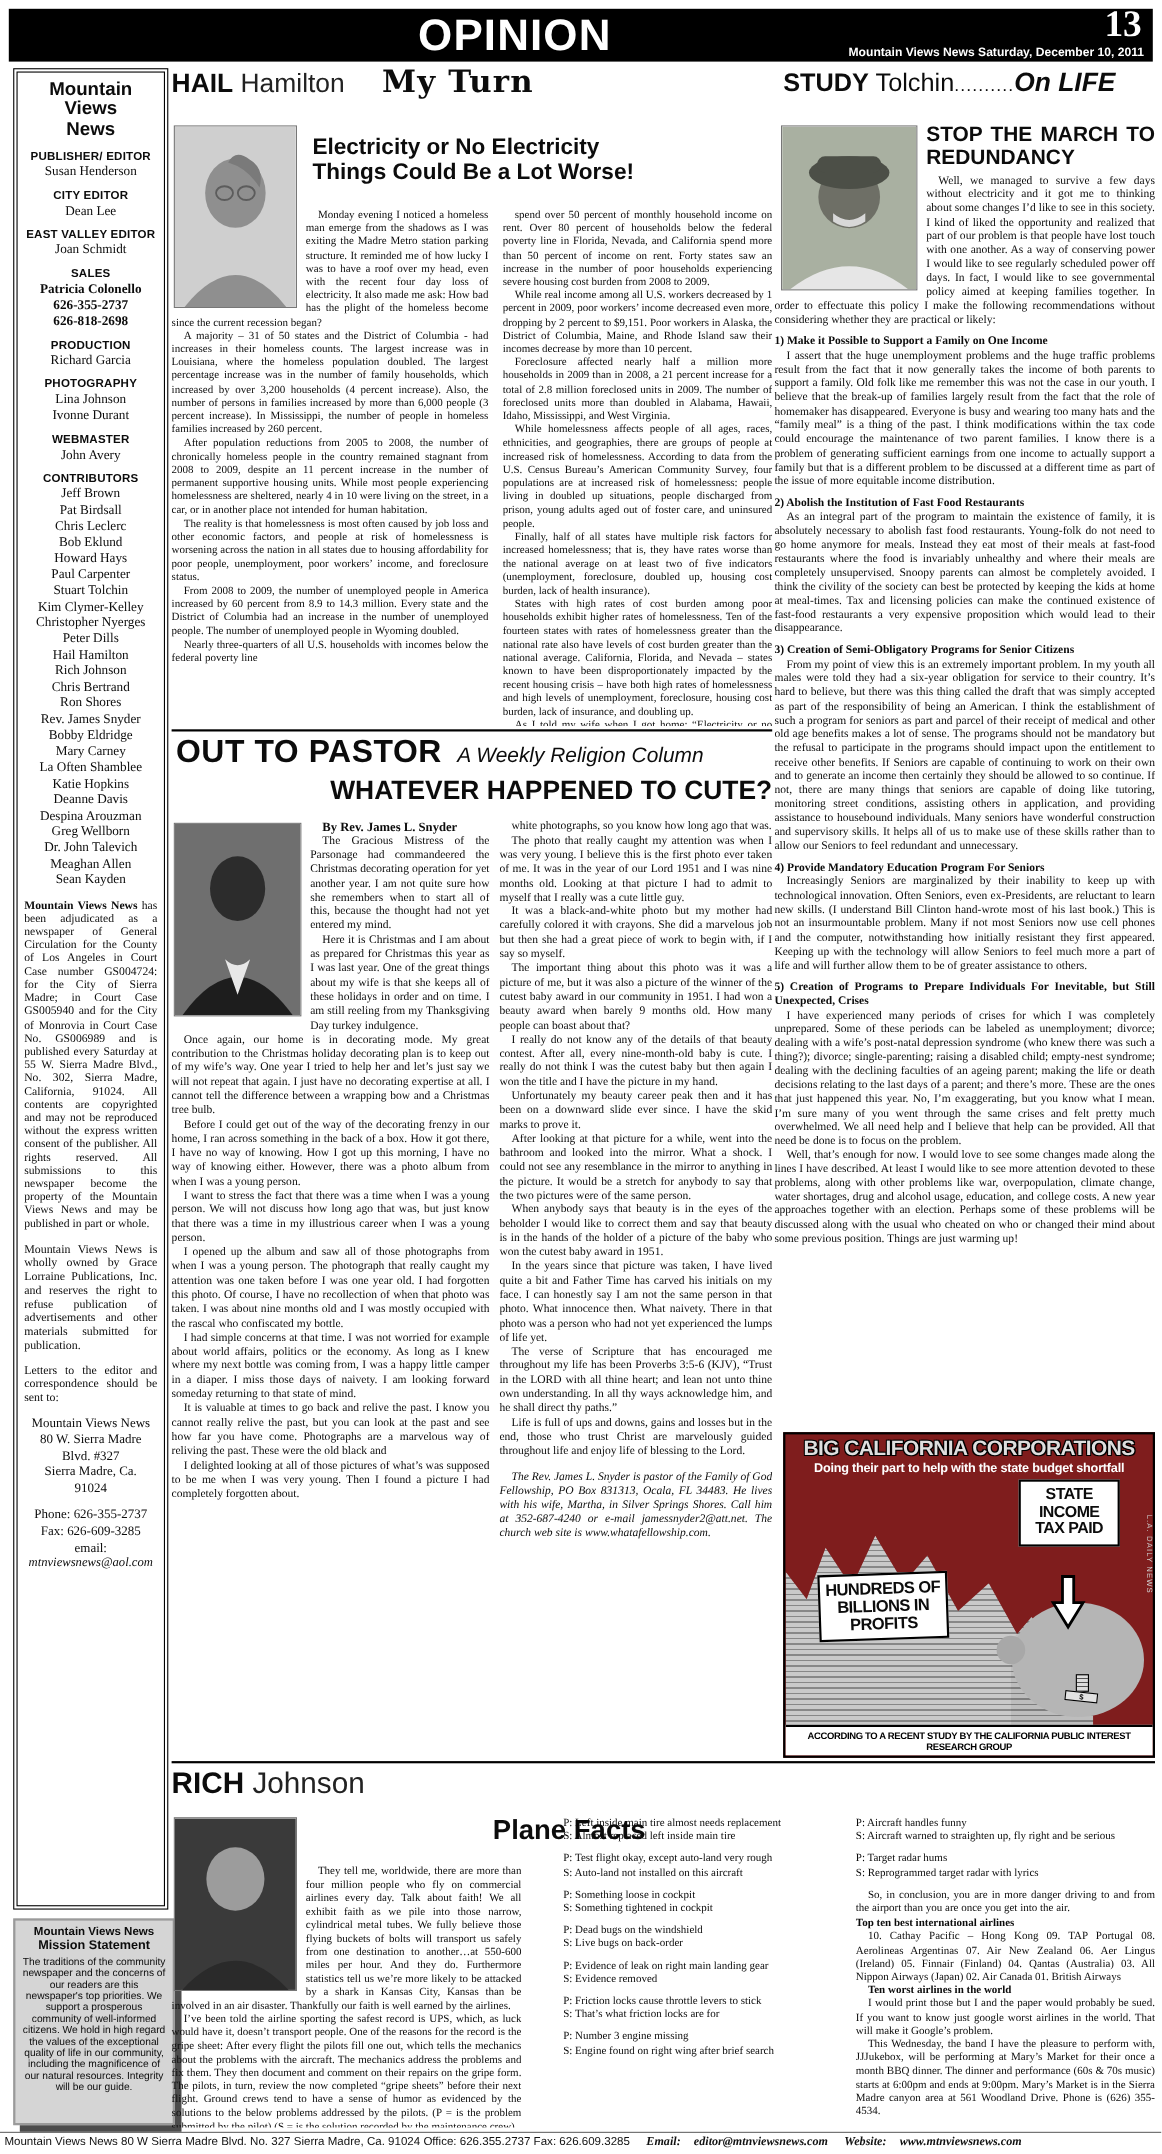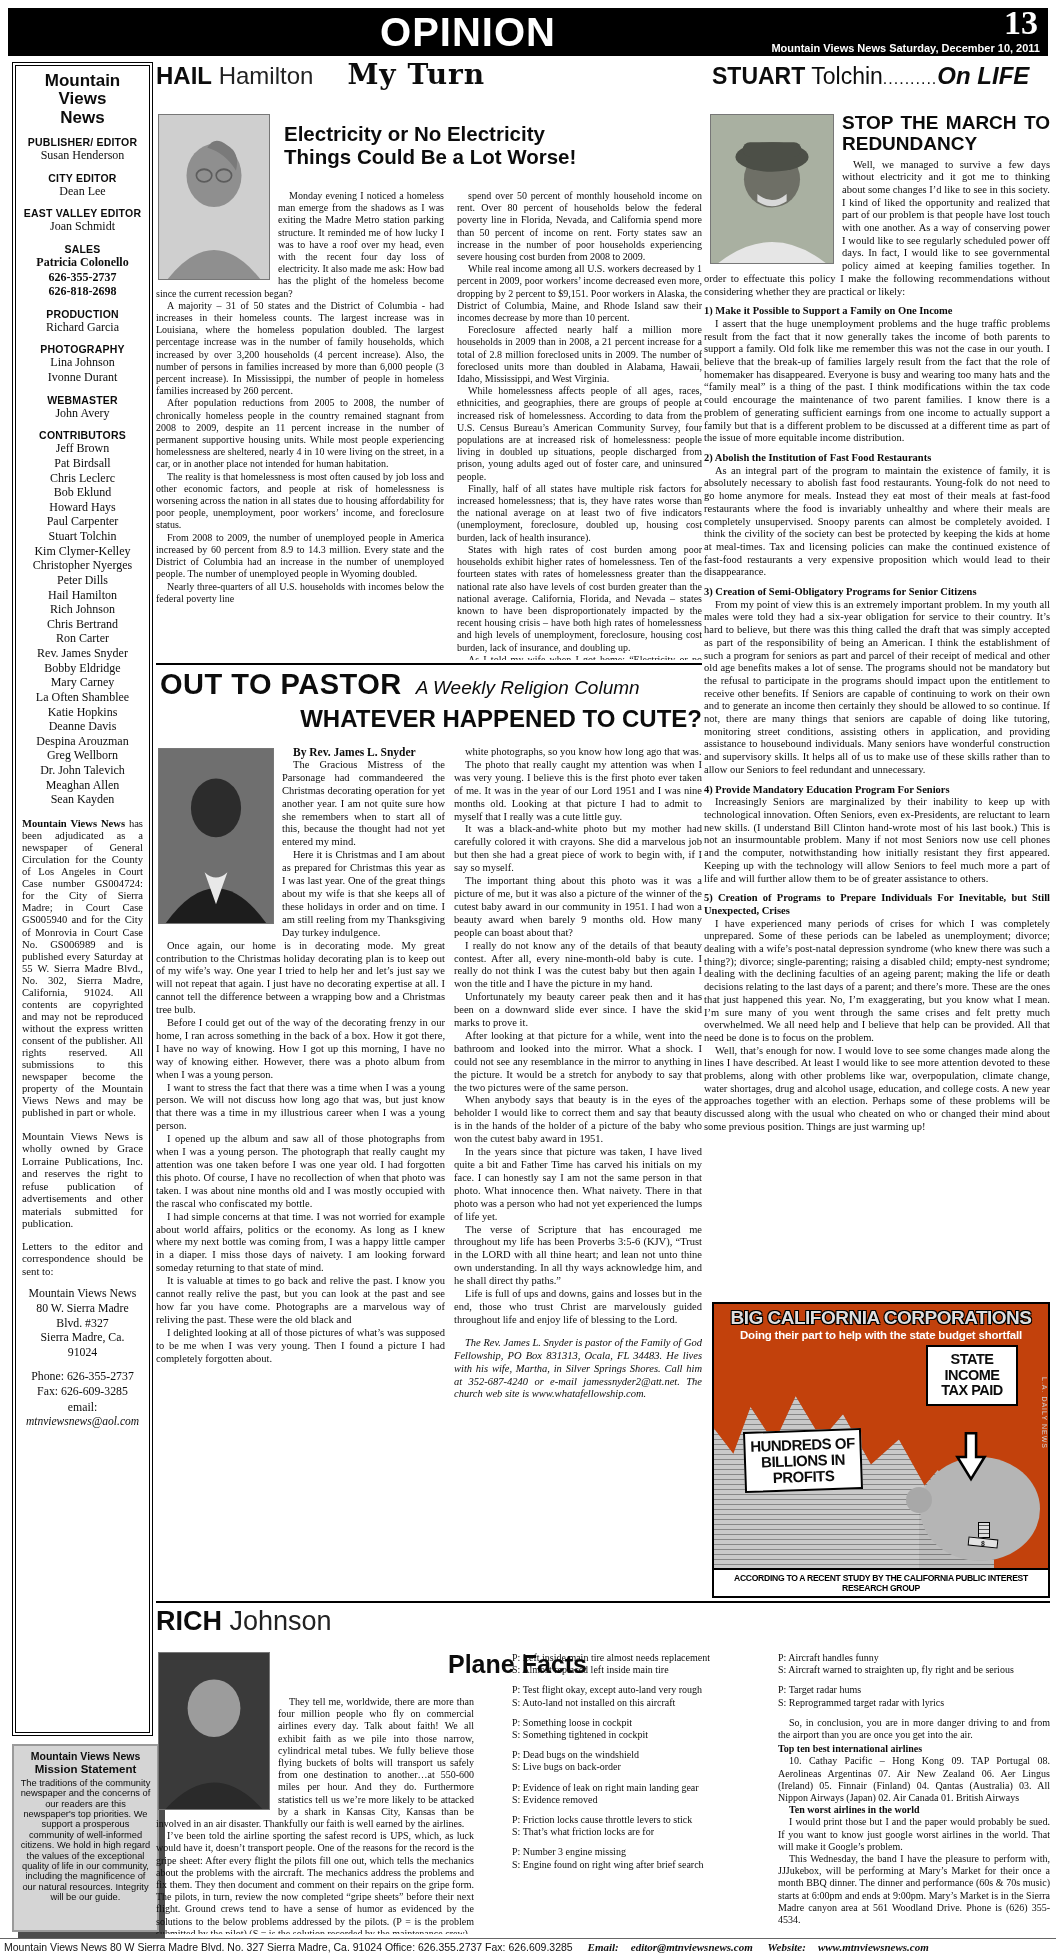--- a/index.html
+++ b/index.html
@@ -87,21 +87,21 @@
   .tol-kick .o { font-family:"Liberation Sans", sans-serif; font-weight:bold; font-style:italic; font-size:24px; }
   .tol-photo { left:6px; top:54px; width:124px; height:150px; }
   .tol-body { position:absolute; left:0; top:52px; width:346px; height:1186px; font-size:10.5px; line-height:12.7px;
               text-align:justify; overflow:hidden; }
   .tol-body .cut { width:138px; height:156px; }
   .tol-head { font-family:"Liberation Sans", sans-serif; font-weight:bold; font-size:19px; line-height:1.12; margin-bottom:4px; }
   .tol-body p { margin:0; text-indent:11px; }
   .tol-h { font-weight:bold; text-indent:0 !important; margin-top:7px !important; }
 
   
-  .cartoon { position:absolute; left:712px; top:1302px; width:338px; height:296px; background:#c2410c;
+  .cartoon { position:absolute; left:712px; top:1302px; width:338px; height:296px; background:#7f1d1d;
              border:2px solid #000; overflow:hidden; }
   .ct-title { margin-top:3px; text-align:center; font-family:"Liberation Sans", sans-serif; font-weight:bold;
               font-size:19px; color:#dedede; letter-spacing:-0.5px;
               text-shadow:1px 1px 0 #000, -1px -1px 0 #000, 1px -1px 0 #000, -1px 1px 0 #000; }
   .ct-sub { text-align:center; font-family:"Liberation Sans", sans-serif; font-weight:bold; font-size:11.5px;
             color:#fff; letter-spacing:-0.2px; }
   .ct-scene { position:relative; height:228px; }
   .pile1 { position:absolute; left:0; bottom:0; width:215px; height:180px;
            background:repeating-linear-gradient(0deg,#c9c9c9 0 4px,#878787 4px 5px);
            clip-path:polygon(0 22%,9% 36%,17% 10%,28% 30%,38% 4%,50% 28%,60% 14%,73% 42%,86% 28%,100% 58%,100% 100%,0 100%); }
@@ -204,21 +204,21 @@
         <div>Bob Eklund</div>
         <div>Howard Hays</div>
         <div>Paul Carpenter</div>
         <div>Stuart Tolchin</div>
         <div>Kim Clymer-Kelley</div>
         <div>Christopher  Nyerges</div>
         <div>Peter Dills</div>
         <div>Hail Hamilton</div>
         <div>Rich Johnson</div>
         <div>Chris Bertrand</div>
-        <div>Ron Carter</div>
+        <div>Ron Shores</div>
         <div>Rev. James Snyder</div>
         <div>Bobby Eldridge</div>
         <div>Mary Carney</div>
         <div>La Often Shamblee</div>
         <div>Katie Hopkins</div>
         <div>Deanne Davis</div>
         <div>Despina Arouzman</div>
         <div>Greg Wellborn</div>
         <div>Dr. John Talevich</div>
         <div>Meaghan Allen</div>
@@ -326,21 +326,21 @@
           <p>In the years since that picture was taken, I have lived quite a bit and Father Time has carved his initials on my face. I can honestly say I am not the same person in that photo. What innocence then. What naivety. There in that photo was a person who had not yet experienced the lumps of life yet.</p>
           <p>The verse of Scripture that has encouraged me throughout my life has been Proverbs 3:5-6 (KJV), “Trust in the LORD with all thine heart; and lean not unto thine own understanding. In all thy ways acknowledge him, and he shall direct thy paths.”</p>
           <p>Life is full of ups and downs, gains and losses but in the end, those who trust Christ are marvelously guided throughout life and enjoy life of blessing to the Lord.</p>
         </div>
       <p class="tagline">The Rev. James L. Snyder is pastor of the Family of God Fellowship, PO Box 831313, Ocala, FL 34483. He lives with his wife, Martha, in Silver Springs Shores. Call him at 352-687-4240 or e-mail jamessnyder2@att.net. The church web site is www.whatafellowship.com.</p>
     </div>
   </section>
 
   <section class="tolchin">
     <div class="tol-kick">
-      <span class="b">STUART</span><span class="l"> Tolchin</span><span class="d">..........</span><span class="o">On LIFE</span>
+      <span class="b">STUDY</span><span class="l"> Tolchin</span><span class="d">..........</span><span class="o">On LIFE</span>
     </div>
     <div class="photo tol-photo">
       <svg viewBox="0 0 100 120" preserveAspectRatio="none">
         <rect width="100" height="120" fill="#a9b0a1"></rect>
         <circle cx="50" cy="52" r="23" fill="#6e6f66"></circle>
         <ellipse cx="50" cy="34" rx="30" ry="12" fill="#4c4f47"></ellipse>
         <rect x="26" y="22" width="48" height="12" rx="6" fill="#4c4f47"></rect>
         <path d="M38 64 Q50 74 62 64 L62 70 Q50 78 38 70 Z" fill="#d8d8d8"></path>
         <path d="M6 120 Q50 86 94 120 Z" fill="#e6e6e6"></path>
       </svg>

